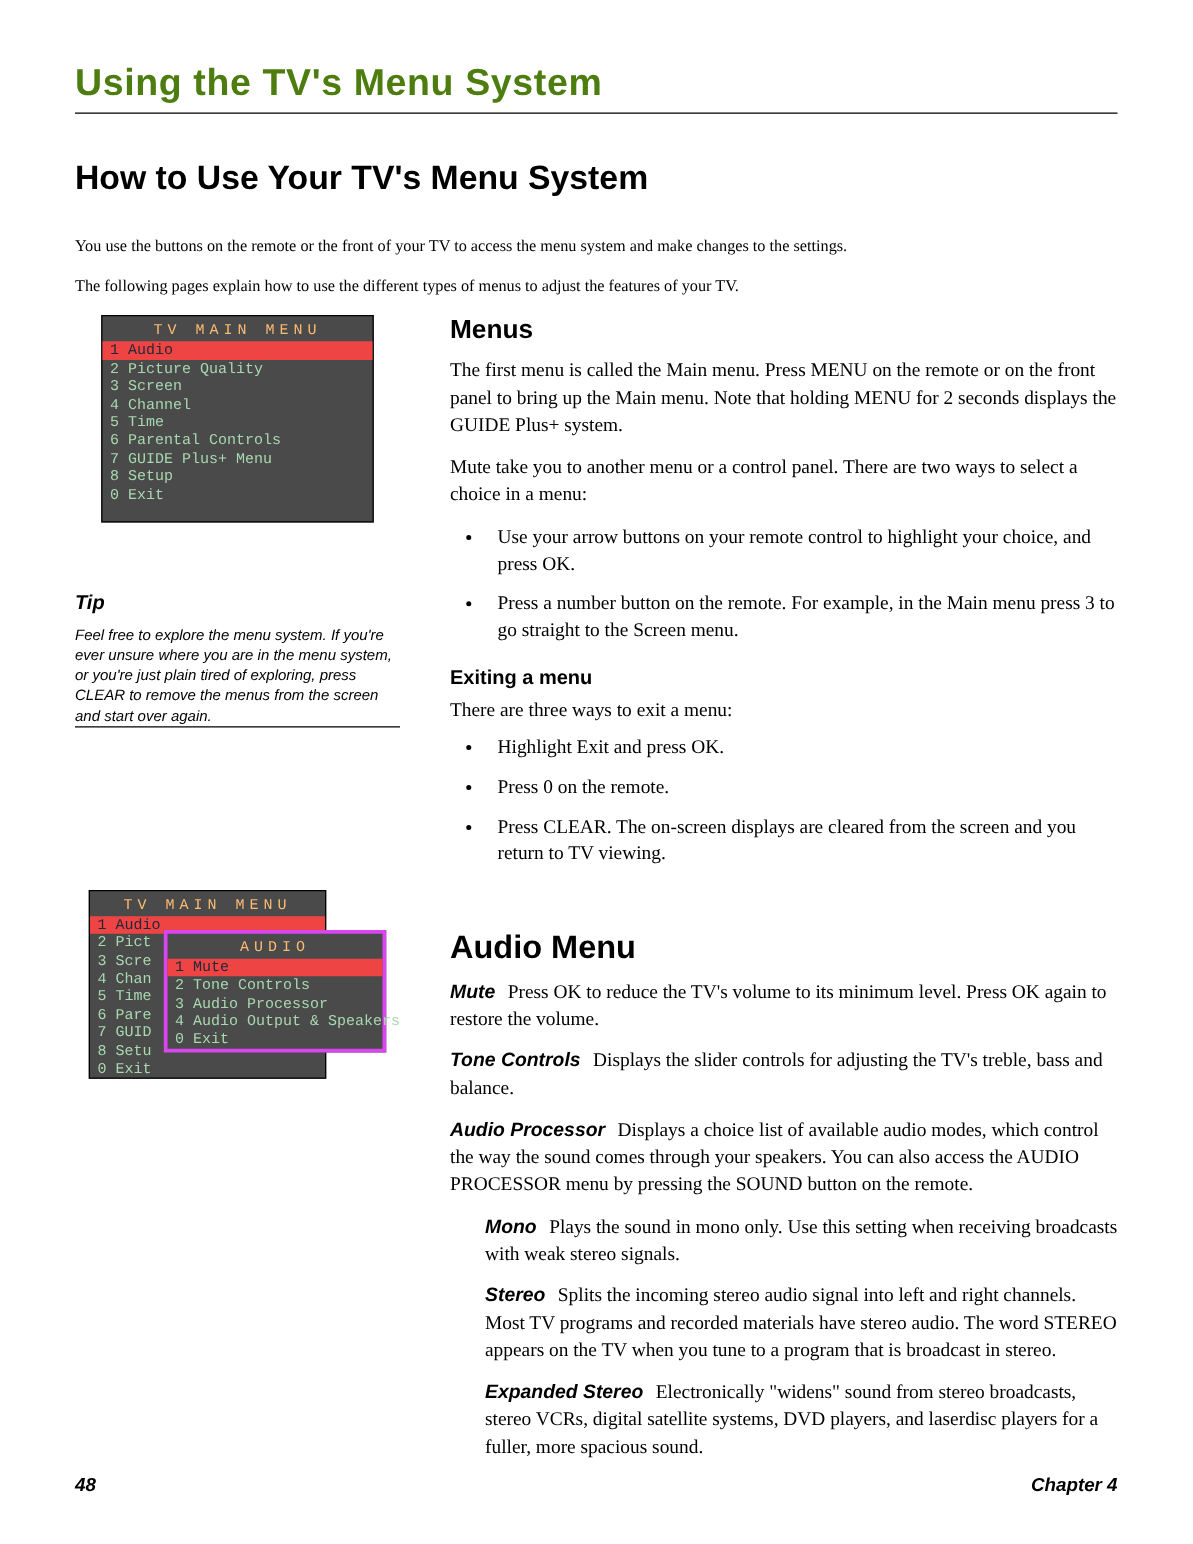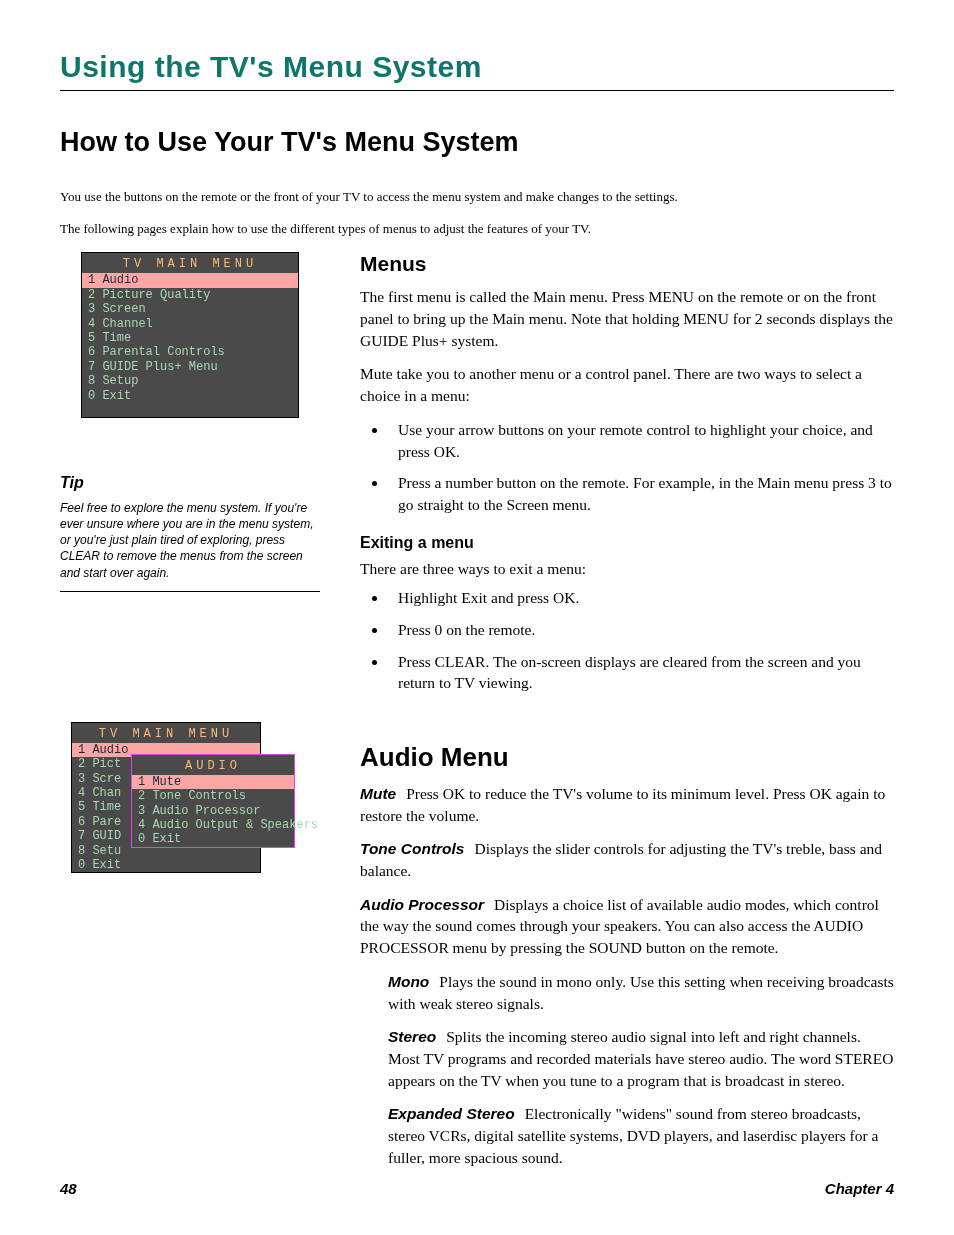--- a/index.html
+++ b/index.html
@@ -9,21 +9,21 @@
     font-family: Georgia, 'Times New Roman', serif;
     color: #000;
     background: #fff;
     padding: 50px 60px 40px 60px;
     position: relative;
   }
   .chapter-title {
     font-family: Arial, Helvetica, sans-serif;
     font-weight: 900;
     font-size: 30px;
-    color: #0f766e;
+    color: #4d7c0f;
     letter-spacing: 0.5px;
     border-bottom: 1px solid #000;
     padding-bottom: 6px;
     margin-bottom: 36px;
   }
   .page-heading {
     font-family: Arial, Helvetica, sans-serif;
     font-weight: bold;
     font-size: 27px;
     margin-bottom: 30px;
@@ -45,50 +45,49 @@
     position: relative;
   }
   .menu-title {
     text-align: center;
     color: #fdba74;
     letter-spacing: 4px;
     padding: 4px 0 2px;
     font-size: 12px;
   }
   .menu-row { padding: 0 6px; white-space: pre; line-height: 1.2; }
-  .menu-row.sel { background: #fca5a5; color: #1a2a3a; }
+  .menu-row.sel { background: #ef4444; color: #1a2a3a; }
   .menu-box .pad-bottom { height: 14px; }
 
   .sub-wrap { position: relative; width: 238px; height: 190px; margin: 0 auto; }
   .sub-main {
     position: absolute; top: 0; left: 0; width: 190px;
     background: #4a4a4a; border: 1px solid #000;
     font-family: 'Courier New', monospace; font-size: 12px; color: #a8d8b0;
   }
   .sub-audio {
-    position: absolute; top: 32px; left: 60px; width: 164px;
-    background: #4a4a4a; border: 1px solid #d946ef;
+    position: absolute; top: 32px; left: 60px; width: 178px;
+    background: #4a4a4a; border: 3px solid #d946ef;
     font-family: 'Courier New', monospace; font-size: 12px; color: #a8d8b0;
   }
 
   .tip { margin-top: 56px; }
   .tip-head {
     font-family: Arial, Helvetica, sans-serif;
     font-weight: bold;
     font-style: italic;
     font-size: 16px;
     margin-bottom: 8px;
   }
   .tip-body {
     font-family: Arial, Helvetica, sans-serif;
     font-style: italic;
     font-size: 12px;
     line-height: 1.35;
     border-bottom: 1px solid #000;
-    padding-bottom: 10px;
   }
 
   .h2 {
     font-family: Arial, Helvetica, sans-serif;
     font-weight: bold;
     font-size: 21px;
     margin-bottom: 10px;
   }
   .h2.big { font-size: 26px; margin-top: 4px; }
   .h3 {

